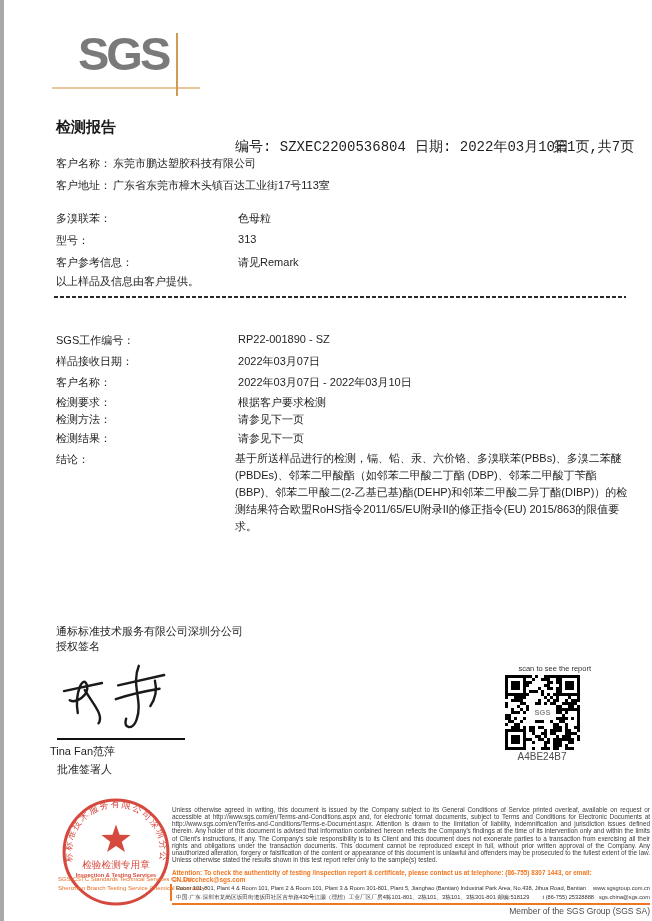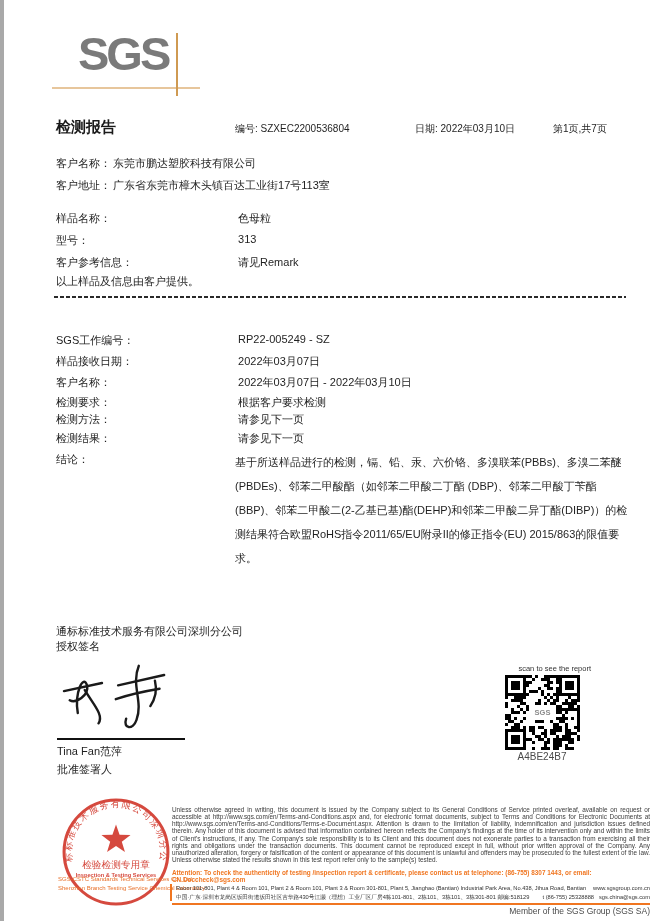--- a/index.html
+++ b/index.html
@@ -9,44 +9,44 @@
   .edge-strip { position:absolute; left:0; top:0; width:4px; height:921px; background:#a9a9a9; }
 
   
   .logo-text { position:absolute; left:78px; top:30px; font-size:47px; font-weight:bold;
                color:#7a7a7a; letter-spacing:-3px; line-height:1; }
   .logo-hline { position:absolute; left:52px; top:87px; width:148px; height:2px; background:#e7c69c; }
   .logo-vline { position:absolute; left:176px; top:33px; width:2px; height:63px; background:#cf9a52; }
 
   
   .doc-title { position:absolute; left:56px; top:118px; font-size:15px; font-weight:bold; color:#1a1a1a; }
-  .hdr { position:absolute; top:122px; font-size:10px; color:#1f1f1f; white-space:nowrap; }
+  .hdr { position:absolute; top:138px; font-size:14px; color:#1f1f1f; white-space:nowrap;font-family:Liberation Mono, monospace; }
   .hdr-no   { left:235px; }
   .hdr-date { left:415px; }
   .hdr-pages{ left:553px; }
 
   
   .row { position:absolute; left:56px; width:575px; font-size:11px; color:#1f1f1f; white-space:nowrap; }
   .row .lbl { display:inline-block; vertical-align:top; }
   .lbl-narrow { width:54px; }
   .lbl-wide   { width:179px; }
 
   .dash-line { position:absolute; left:54px; top:296px; width:572px; height:2px;
                background:repeating-linear-gradient(90deg,#2a2a2a 0 4px,transparent 4px 6px); }
 
   .conclusion-lbl { position:absolute; left:56px; top:452px; font-size:11px; color:#1f1f1f; }
   .conclusion-txt { position:absolute; left:235px; top:450px; width:394px; font-size:11px;
-                    line-height:24px; color:#1f1f1f; }
+                    line-height:17px; color:#1f1f1f; }
 
   
   .sig-company { position:absolute; left:56px; top:624px; font-size:11px; color:#1f1f1f; }
   .sig-auth    { position:absolute; left:56px; top:639px; font-size:11px; color:#1f1f1f; }
   .sig-svg     { position:absolute; left:60px; top:660px; }
   .sig-underline { position:absolute; left:57px; top:738px; width:128px; height:2px; background:#111; }
-  .sig-name { position:absolute; left:57px; top:744px; font-size:11px; color:#1f1f1f; }
+  .sig-name { position:absolute; left:50px; top:744px; font-size:11px; color:#1f1f1f; }
   .sig-role { position:absolute; left:57px; top:762px; font-size:11px; color:#1f1f1f; }
 
   
   .qr-caption { position:absolute; left:493px; top:664px; width:98px; text-align:right;
                 font-size:7.5px; color:#333; }
   .qr-svg  { position:absolute; left:505px; top:675px; }
   .qr-code { position:absolute; left:493px; top:751px; width:98px; text-align:center;
              font-size:10px; color:#4a4a4a; }
 
   
@@ -90,38 +90,38 @@
 
   <div class="row" style="top:156px">
     <span class="lbl lbl-narrow">客户名称：</span>
     <span>东莞市鹏达塑胶科技有限公司</span>
   </div>
   <div class="row" style="top:178px">
     <span class="lbl lbl-narrow">客户地址：</span>
     <span>广东省东莞市樟木头镇百达工业街17号113室</span>
   </div>
   <div class="row" style="top:211px">
-    <span class="lbl lbl-wide">样品名称：</span>
+    <span class="lbl lbl-wide">多溴联苯：</span>
     <span>色母粒</span>
   </div>
   <div class="row" style="top:233px">
     <span class="lbl lbl-wide">型号：</span>
     <span>313</span>
   </div>
   <div class="row" style="top:255px">
     <span class="lbl lbl-wide">客户参考信息：</span>
     <span>请见Remark</span>
   </div>
   <div class="row" style="top:274px">以上样品及信息由客户提供。</div>
 
   <div class="dash-line"></div>
 
   <div class="row" style="top:333px">
     <span class="lbl lbl-wide">SGS工作编号：</span>
-    <span>RP22-005249 - SZ</span>
+    <span>RP22-001890 - SZ</span>
   </div>
   <div class="row" style="top:354px">
     <span class="lbl lbl-wide">样品接收日期：</span>
     <span>2022年03月07日</span>
   </div>
   <div class="row" style="top:375px">
     <span class="lbl lbl-wide">客户名称：</span>
     <span>2022年03月07日 - 2022年03月10日</span>
   </div>
   <div class="row" style="top:395px">

